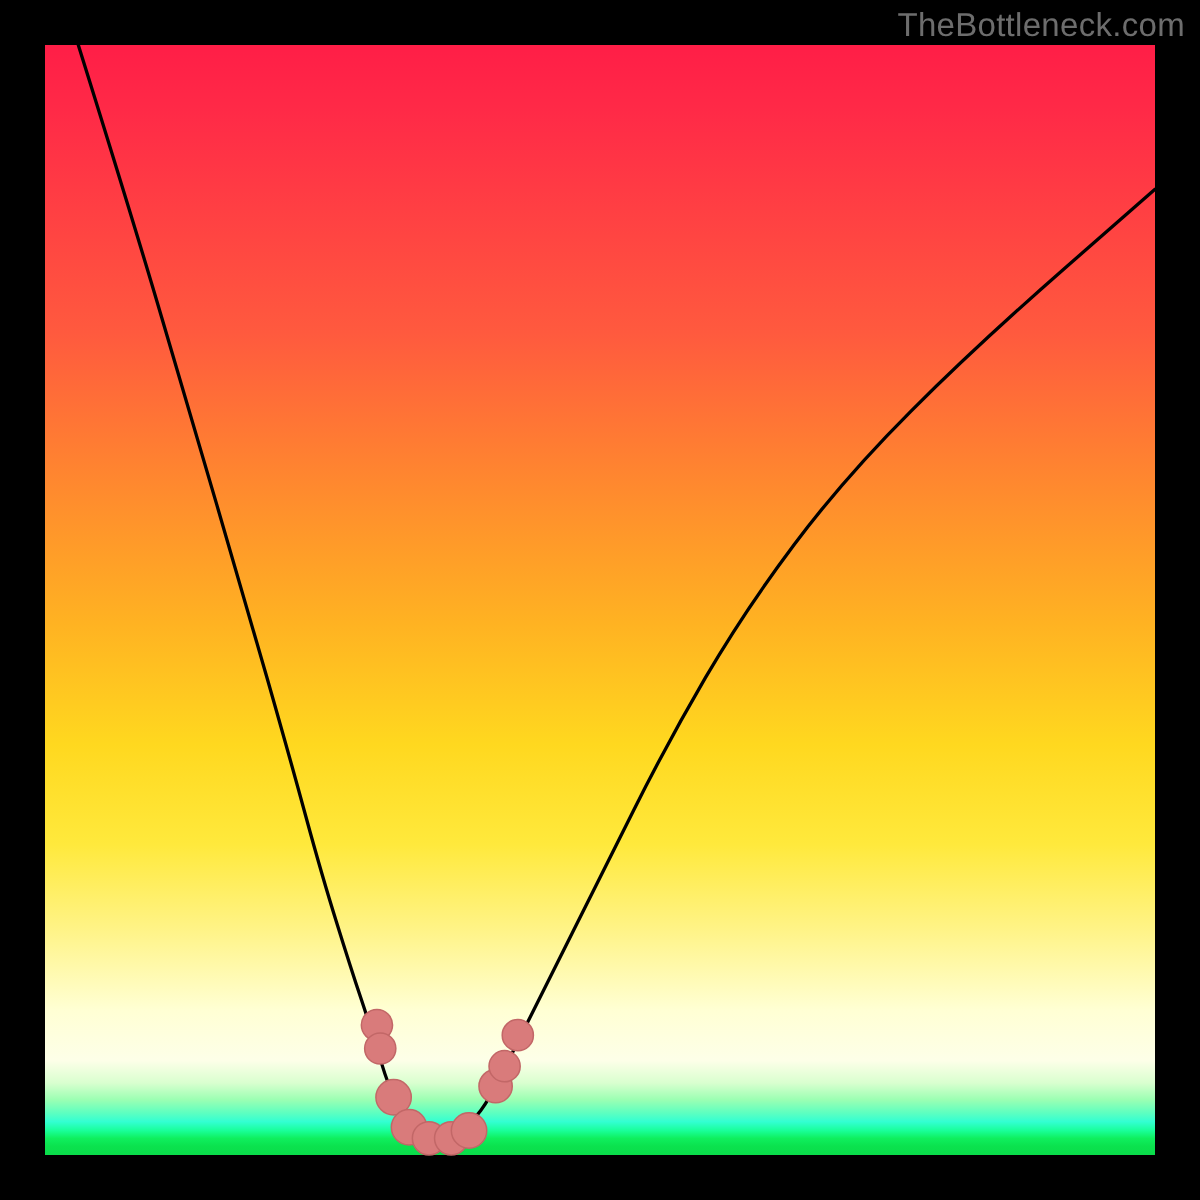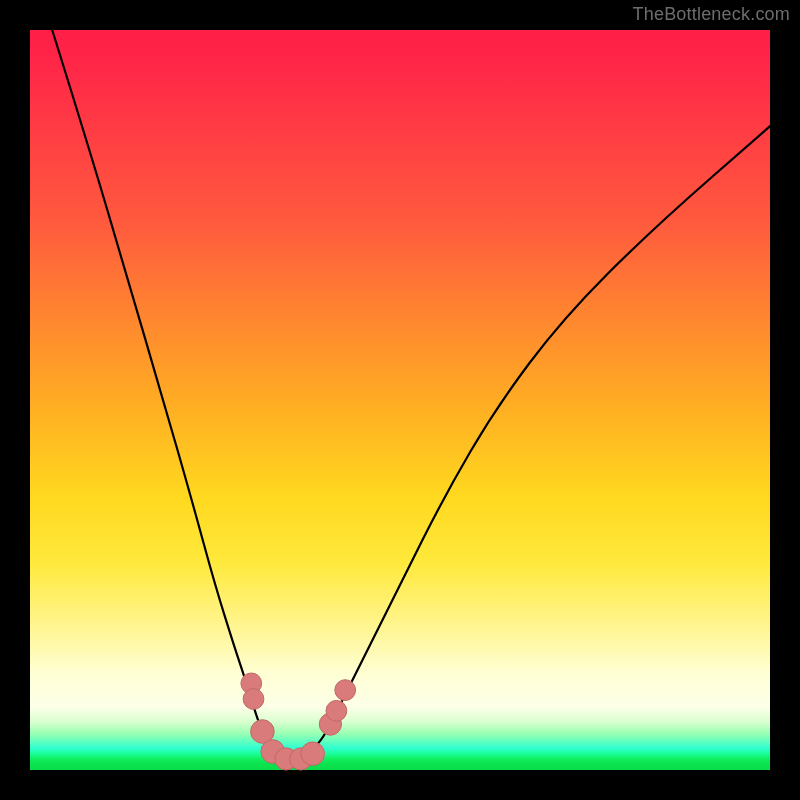--- a/index.html
+++ b/index.html
@@ -47,21 +47,21 @@
         #0fef5e 98.5%,
         #0be24e 99.2%,
         #0adc4a 100%
       );
   }
   .watermark {
     position: absolute;
     top: 4px;
     right: 10px;
     color: #6d6d6d;
-    font-size: 18px;
+    font-size: 22px;
     font-weight: 500;
     letter-spacing: 0.2px;
     user-select: none;
     margin-left: 16px;
   }
   svg.curve {
     position: absolute;
     left: 30px;
     top: 30px;
     width: 740px;

